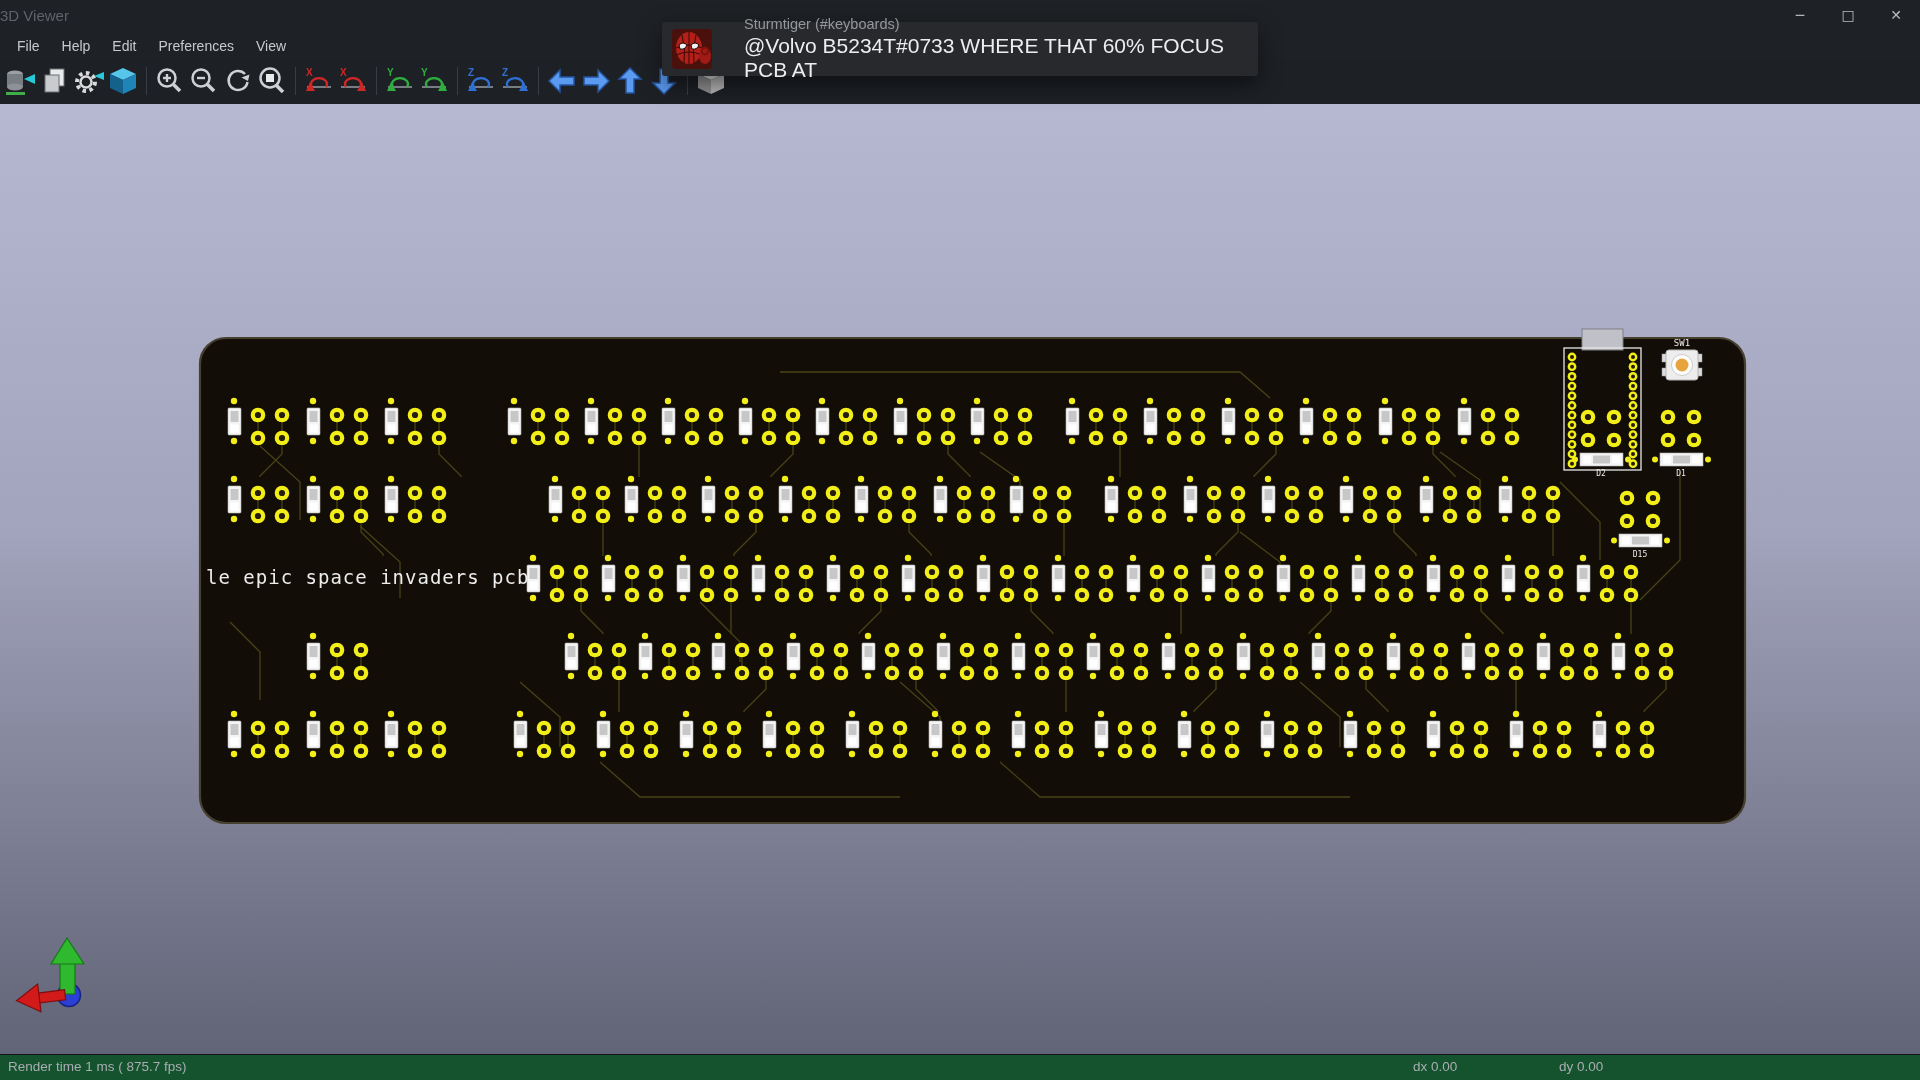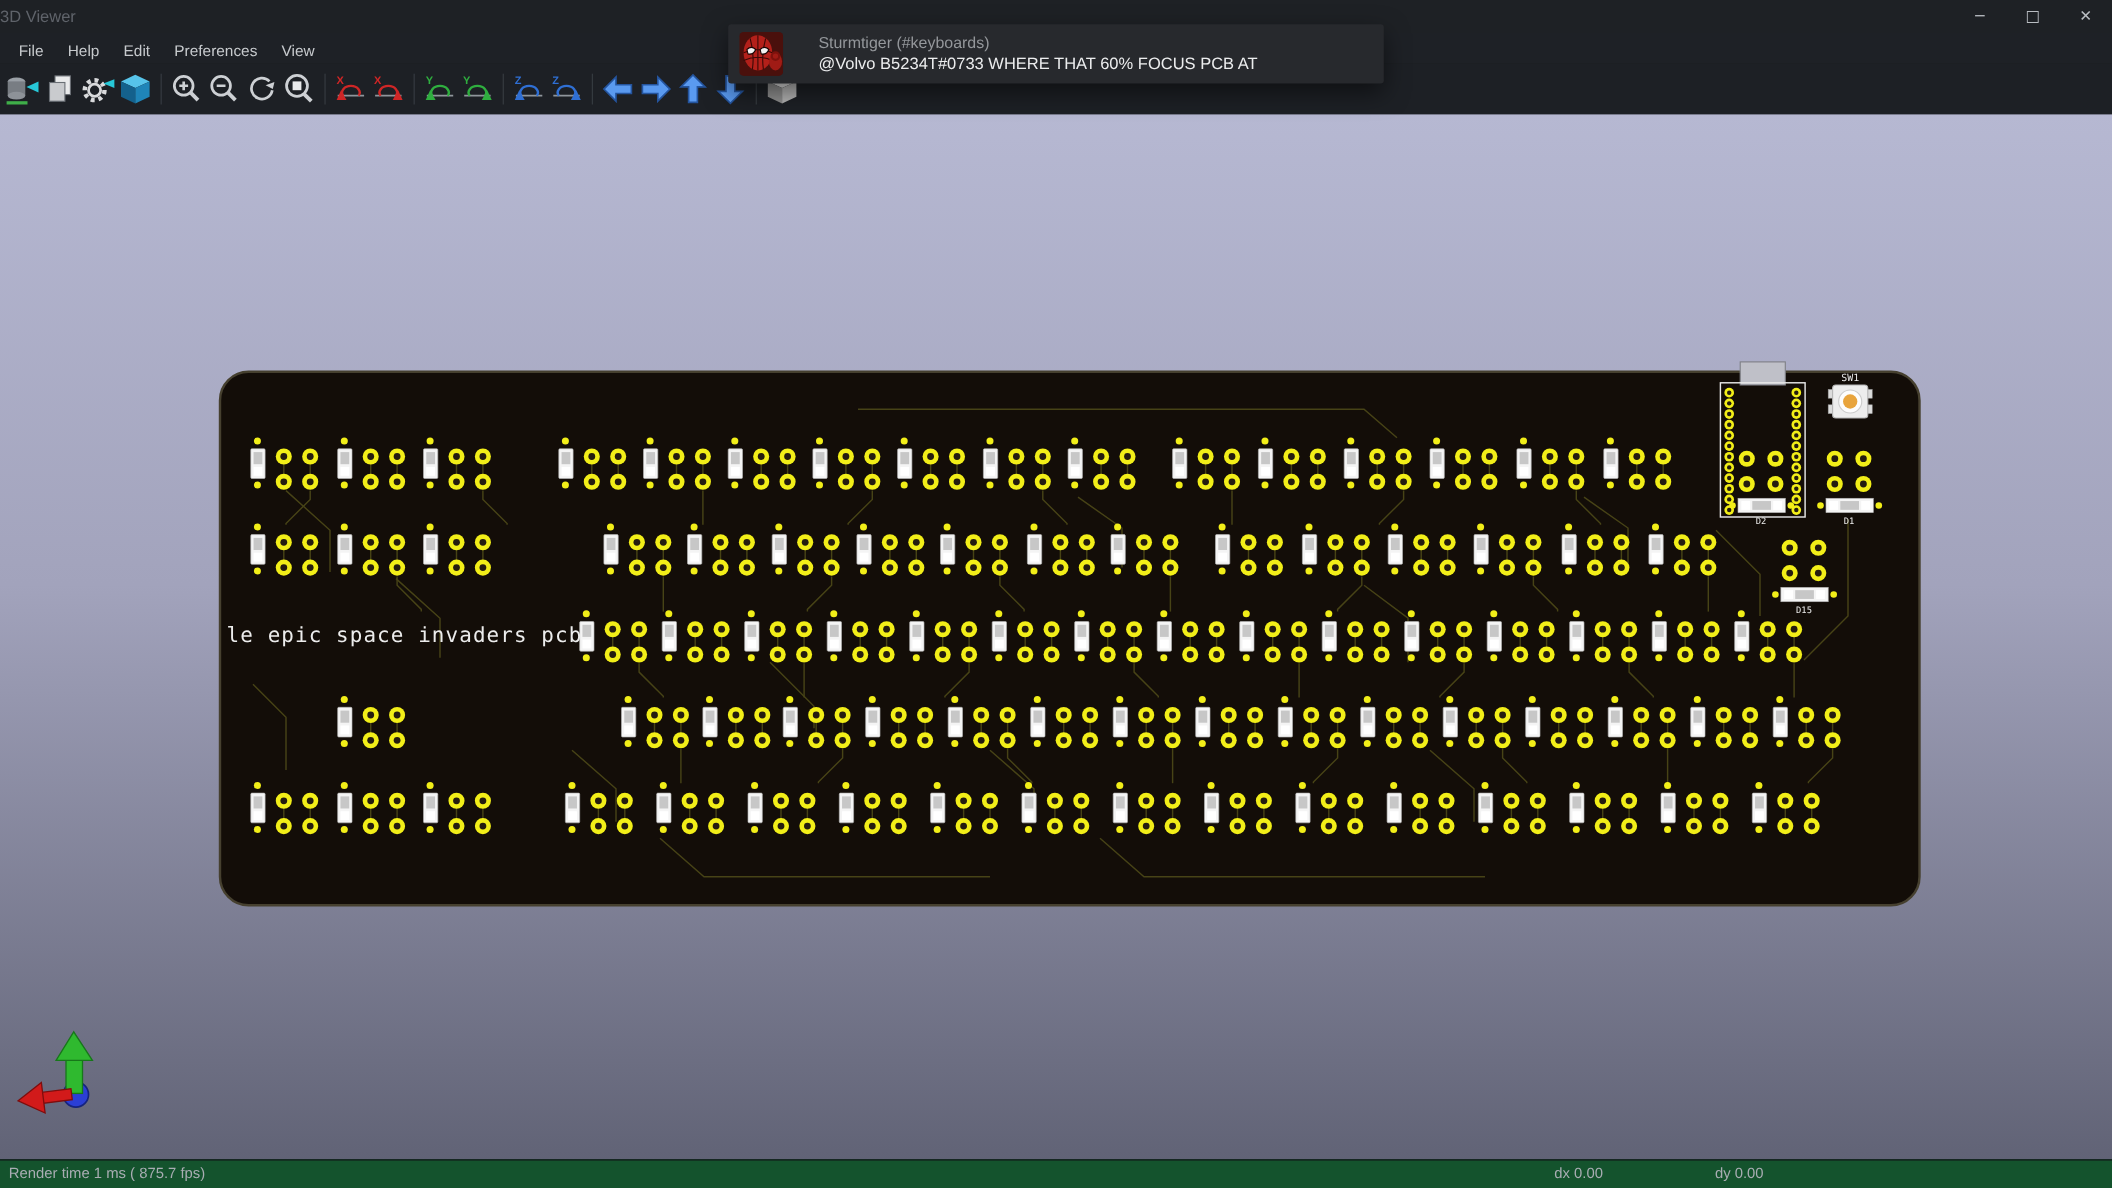--- a/index.html
+++ b/index.html
@@ -29,21 +29,21 @@
   .tb-sep { width:1px; height:28px; background:#383d43; margin:0 6px; }
 
   
   .notification { position:absolute; left:662px; top:22px; width:596px; height:54px;
                   background:#27292d; border-radius:3px; z-index:40; display:flex;
                   align-items:center; box-shadow:0 8px 22px rgba(0,0,0,.5);gap:20px; }
   .notif-avatar { width:40px; height:40px; border-radius:4px; margin:0 12px 0 10px;
                   overflow:hidden; flex:none; }
   .notif-texts { display:flex; flex-direction:column; gap:2px; }
   .notif-sender { color:#94979b; font-size:14.5px; }
-  .notif-message { color:#ecedee; font-size:15px;text-align:center; }
+  .notif-message { color:#ecedee; font-size:21px; }
 
   
   .viewport { position:absolute; top:104px; left:0; width:1920px; height:950px;
               background:linear-gradient(180deg,#b6b8d2 0%, #a2a3bc 45%, #616376 100%); }
   .pcb-svg { position:absolute; left:0; top:0; }
   .gizmo { position:absolute; left:10px; top:824px; }
 
   
   .statusbar { position:absolute; top:1054px; left:0; right:0; height:30px; background:#14532d;
                border-top:1px solid #101216; color:#a9adb3; font-size:13.5px; }

